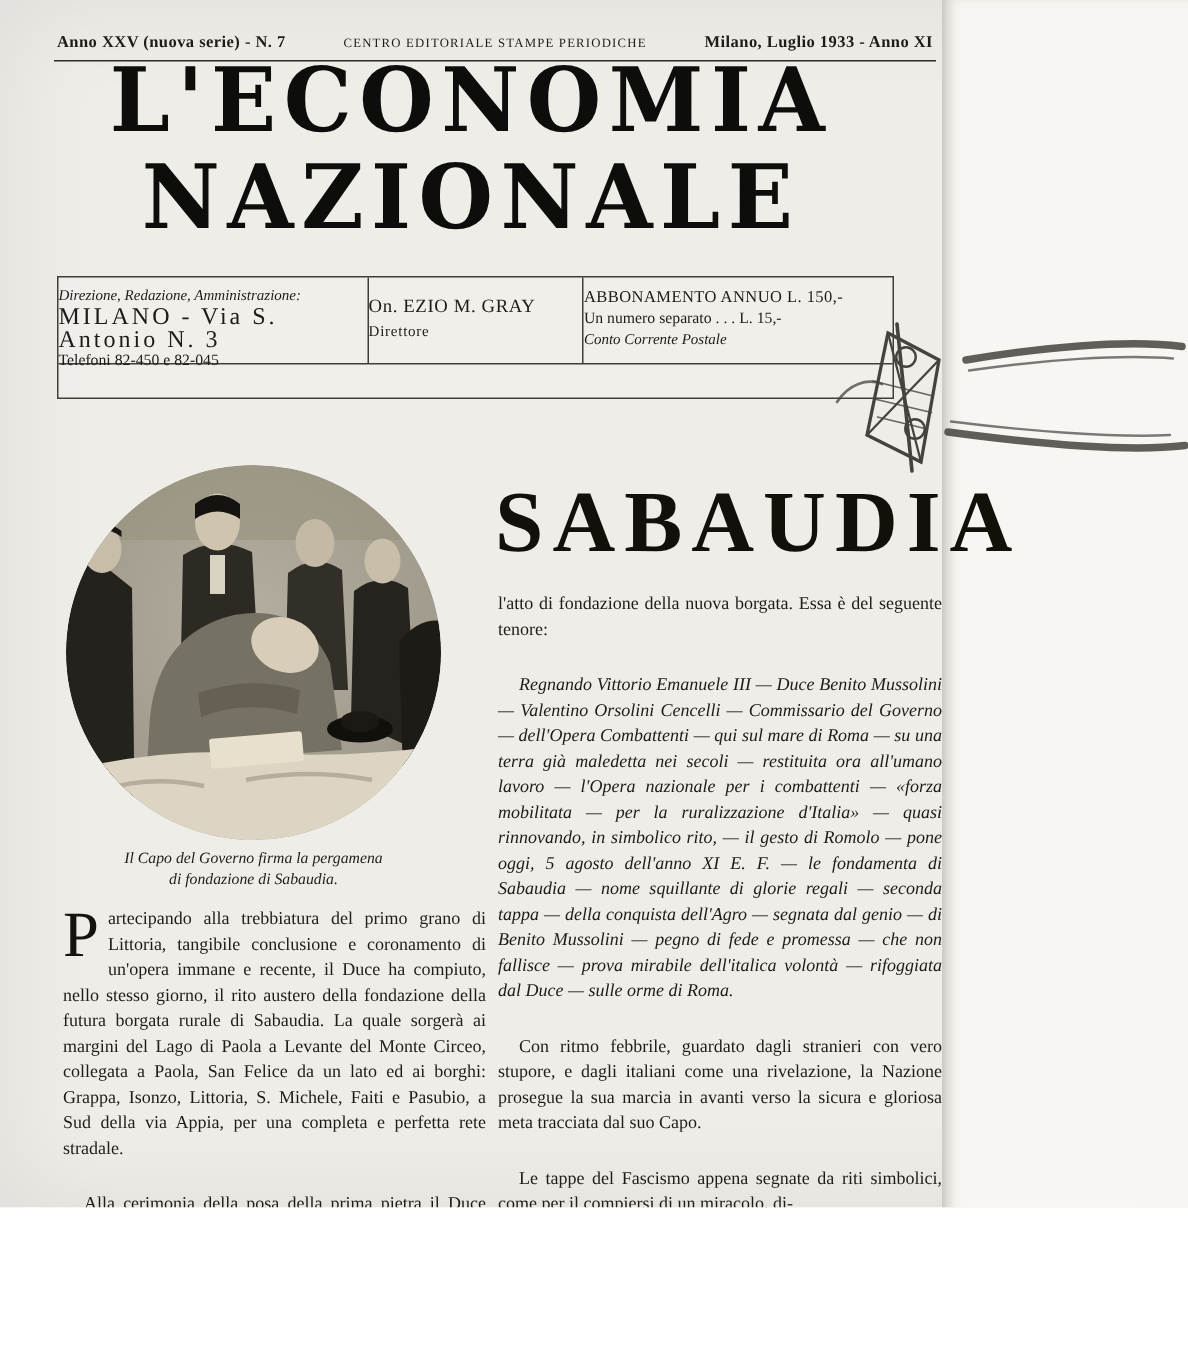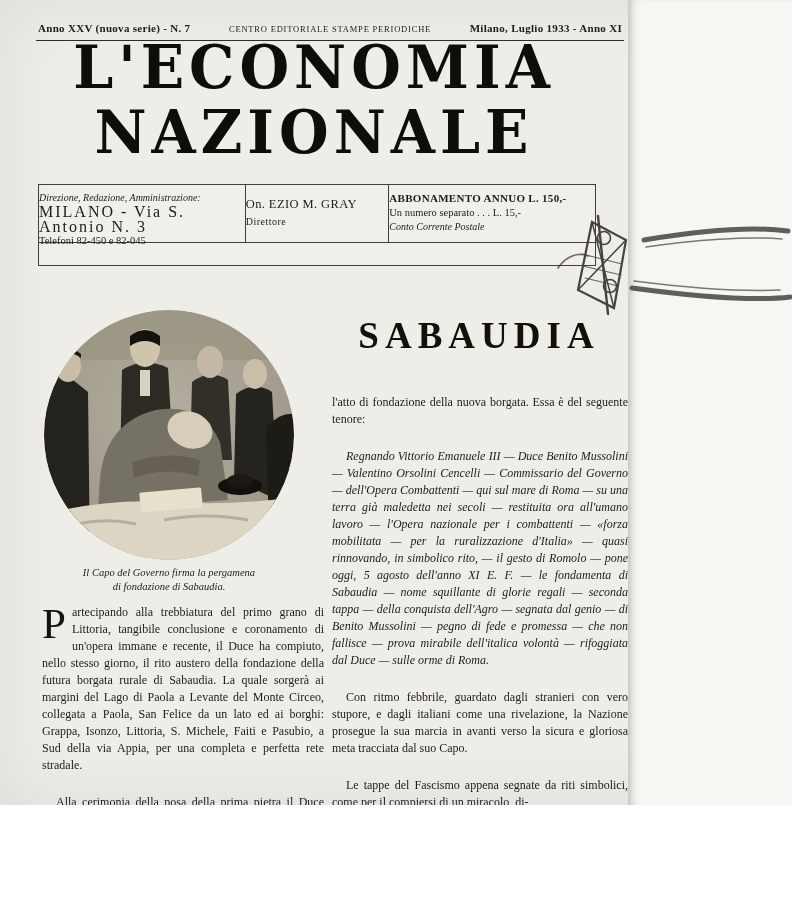--- a/index.html
+++ b/index.html
@@ -33,34 +33,34 @@
   
   .infobox{position:absolute;left:38px;top:184px;width:556px;height:80px;border:1px solid #3f3e3a;background:rgba(255,255,255,0.12);}
   .cols{display:flex;height:57px;border-bottom:1px solid #3f3e3a;}
   .col{padding-top:6px;box-sizing:border-box;}
   .c1{flex:0 0 37%;}
   .c2{flex:0 0 26%;border-left:1px solid #3f3e3a;border-right:1px solid #3f3e3a;}
   .c3{flex:1 1 auto;}
   .i-it{font-style:italic;font-size:10px;line-height:13px;}
   .i-sp{font-size:16px;letter-spacing:2px;line-height:15px;}
   .i-n{font-size:10.5px;line-height:14px;}
-  .i-b{font-weight:bold;font-size:11px;line-height:15px;letter-spacing:.3px;}
+  .i-b{font-weight:normal;font-size:11px;line-height:15px;letter-spacing:.3px;}
   .dname{font-weight:normal;font-size:12.5px;margin-top:6px;letter-spacing:.4px;}
   .drole{font-size:10px;margin-top:4px;letter-spacing:.5px;}
   .notice{font-size:10.5px;letter-spacing:1px;text-align:center;padding-top:4px;}
   
   .emblem{position:absolute;left:552px;top:212px;z-index:3;}
   
   .photo{position:absolute;left:44px;top:310px;width:250px;height:250px;border-radius:50%;overflow:hidden;}
   .caption{position:absolute;left:44px;top:566px;width:250px;text-align:center;
     font-style:italic;font-size:10.5px;line-height:13.5px;}
   
   .article-title{
     position:absolute;left:330px;top:314px;width:298px;text-align:center;
-    font-weight:bold;font-size:37px;letter-spacing:6px;color:#111009;white-space:nowrap;
+    font-weight:bold;font-size:58px;letter-spacing:6px;color:#111009;white-space:nowrap;
   }
   .col-left{position:absolute;left:42px;top:604px;width:282px;}
   .col-right{position:absolute;left:332px;top:394px;width:296px;}
   .col-left p,.col-right p{
     margin:0;font-size:12px;line-height:17px;text-align:justify;
   }
   .col-left p+p,.col-right p+p{margin-top:20px;}
   .indent{text-indent:14px;}
   .italic{font-style:italic;}
   .dropcap{

